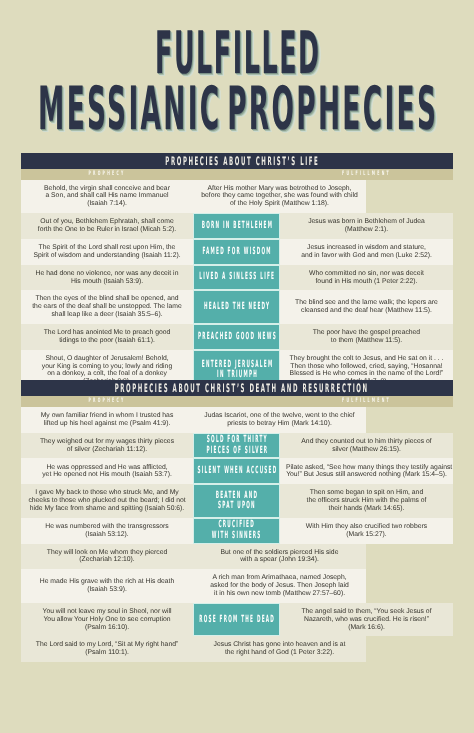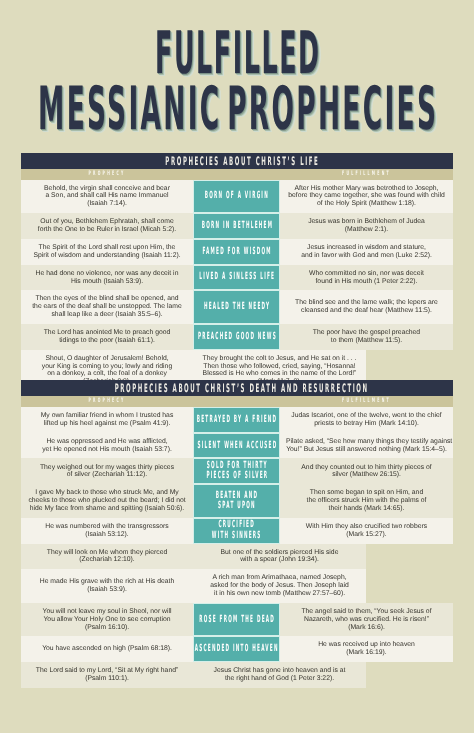--- a/index.html
+++ b/index.html
@@ -100,25 +100,20 @@
           <span class="ch-f">FULFILLMENT</span>
         </div>
         <div class="row odd">
           <div class="cell p">
             <div class="txt">
               <span class="ln">Behold, the virgin shall conceive and bear</span>
               <span class="ln">a Son, and shall call His name Immanuel</span>
               <span class="ln">(Isaiah 7:14).</span>
             </div>
           </div>
-          <div class="theme">
-            <span class="tw">
-              <span class="ln">BORN OF A VIRGIN</span>
-            </span>
-          </div>
           <div class="cell f">
             <div class="txt">
               <span class="ln">After His mother Mary was betrothed to Joseph,</span>
               <span class="ln">before they came together, she was found with child</span>
               <span class="ln">of the Holy Spirit (Matthew 1:18).</span>
             </div>
           </div>
         </div>
         <div class="row even">
           <div class="cell p">
@@ -218,20 +213,26 @@
         </div>
         <div class="row odd">
           <div class="cell p">
             <div class="txt">
               <span class="ln">Shout, O daughter of Jerusalem! Behold,</span>
               <span class="ln">your King is coming to you; lowly and riding</span>
               <span class="ln">on a donkey, a colt, the foal of a donkey</span>
               <span class="ln">(Zechariah 9:9).</span>
             </div>
           </div>
+          <div class="theme">
+            <span class="tw">
+              <span class="ln">ENTERED JERUSALEM</span>
+              <span class="ln">IN TRIUMPH</span>
+            </span>
+          </div>
           <div class="cell f">
             <div class="txt">
               <span class="ln">They brought the colt to Jesus, and He sat on it . . .</span>
               <span class="ln">Then those who followed, cried, saying, “Hosanna!</span>
               <span class="ln">Blessed is He who comes in the name of the Lord!”</span>
               <span class="ln">(Mark 11:7–9).</span>
             </div>
           </div>
         </div>
       </div>
@@ -243,68 +244,63 @@
           <span class="ch-p">PROPHECY</span>
           <span class="ch-f">FULFILLMENT</span>
         </div>
         <div class="row odd">
           <div class="cell p">
             <div class="txt">
               <span class="ln">My own familiar friend in whom I trusted has</span>
               <span class="ln">lifted up his heel against me (Psalm 41:9).</span>
             </div>
           </div>
-          <div class="theme">
-            <span class="tw">
-              <span class="ln">BETRAYED BY A FRIEND</span>
-            </span>
-          </div>
           <div class="cell f">
             <div class="txt">
               <span class="ln">Judas Iscariot, one of the twelve, went to the chief</span>
               <span class="ln">priests to betray Him (Mark 14:10).</span>
             </div>
           </div>
         </div>
+        <div class="row even">
+          <div class="cell p">
+            <div class="txt">
+              <span class="ln">They weighed out for my wages thirty pieces</span>
+              <span class="ln">of silver (Zechariah 11:12).</span>
+            </div>
+          </div>
+          <div class="theme">
+            <span class="tw">
+              <span class="ln">SOLD FOR THIRTY</span>
+              <span class="ln">PIECES OF SILVER</span>
+            </span>
+          </div>
+          <div class="cell f">
+            <div class="txt">
+              <span class="ln">And they counted out to him thirty pieces of</span>
+              <span class="ln">silver (Matthew 26:15).</span>
+            </div>
+          </div>
+        </div>
         <div class="row odd">
           <div class="cell p">
             <div class="txt">
               <span class="ln">He was oppressed and He was afflicted,</span>
               <span class="ln">yet He opened not His mouth (Isaiah 53:7).</span>
             </div>
           </div>
           <div class="theme">
             <span class="tw">
               <span class="ln">SILENT WHEN ACCUSED</span>
             </span>
           </div>
           <div class="cell f">
             <div class="txt">
               <span class="ln">Pilate asked, “See how many things they testify against</span>
               <span class="ln">You!” But Jesus still answered nothing (Mark 15:4–5).</span>
-            </div>
-          </div>
-        </div>
-        <div class="row even">
-          <div class="cell p">
-            <div class="txt">
-              <span class="ln">They weighed out for my wages thirty pieces</span>
-              <span class="ln">of silver (Zechariah 11:12).</span>
-            </div>
-          </div>
-          <div class="theme">
-            <span class="tw">
-              <span class="ln">SOLD FOR THIRTY</span>
-              <span class="ln">PIECES OF SILVER</span>
-            </span>
-          </div>
-          <div class="cell f">
-            <div class="txt">
-              <span class="ln">And they counted out to him thirty pieces of</span>
-              <span class="ln">silver (Matthew 26:15).</span>
             </div>
           </div>
         </div>
         <div class="row even">
           <div class="cell p">
             <div class="txt">
               <span class="ln">I gave My back to those who struck Me, and My</span>
               <span class="ln">cheeks to those who plucked out the beard; I did not</span>
               <span class="ln">hide My face from shame and spitting (Isaiah 50:6).</span>
             </div>
@@ -383,38 +379,20 @@
           <div class="theme">
             <span class="tw">
               <span class="ln">ROSE FROM THE DEAD</span>
             </span>
           </div>
           <div class="cell f">
             <div class="txt">
               <span class="ln">The angel said to them, “You seek Jesus of</span>
               <span class="ln">Nazareth, who was crucified. He is risen!”</span>
               <span class="ln">(Mark 16:6).</span>
-            </div>
-          </div>
-        </div>
-        <div class="row odd">
-          <div class="cell p">
-            <div class="txt">
-              <span class="ln">You have ascended on high (Psalm 68:18).</span>
-            </div>
-          </div>
-          <div class="theme">
-            <span class="tw">
-              <span class="ln">ASCENDED INTO HEAVEN</span>
-            </span>
-          </div>
-          <div class="cell f">
-            <div class="txt">
-              <span class="ln">He was received up into heaven</span>
-              <span class="ln">(Mark 16:19).</span>
             </div>
           </div>
         </div>
         <div class="row even">
           <div class="cell p">
             <div class="txt">
               <span class="ln">The Lord said to my Lord, “Sit at My right hand”</span>
               <span class="ln">(Psalm 110:1).</span>
             </div>
           </div>

